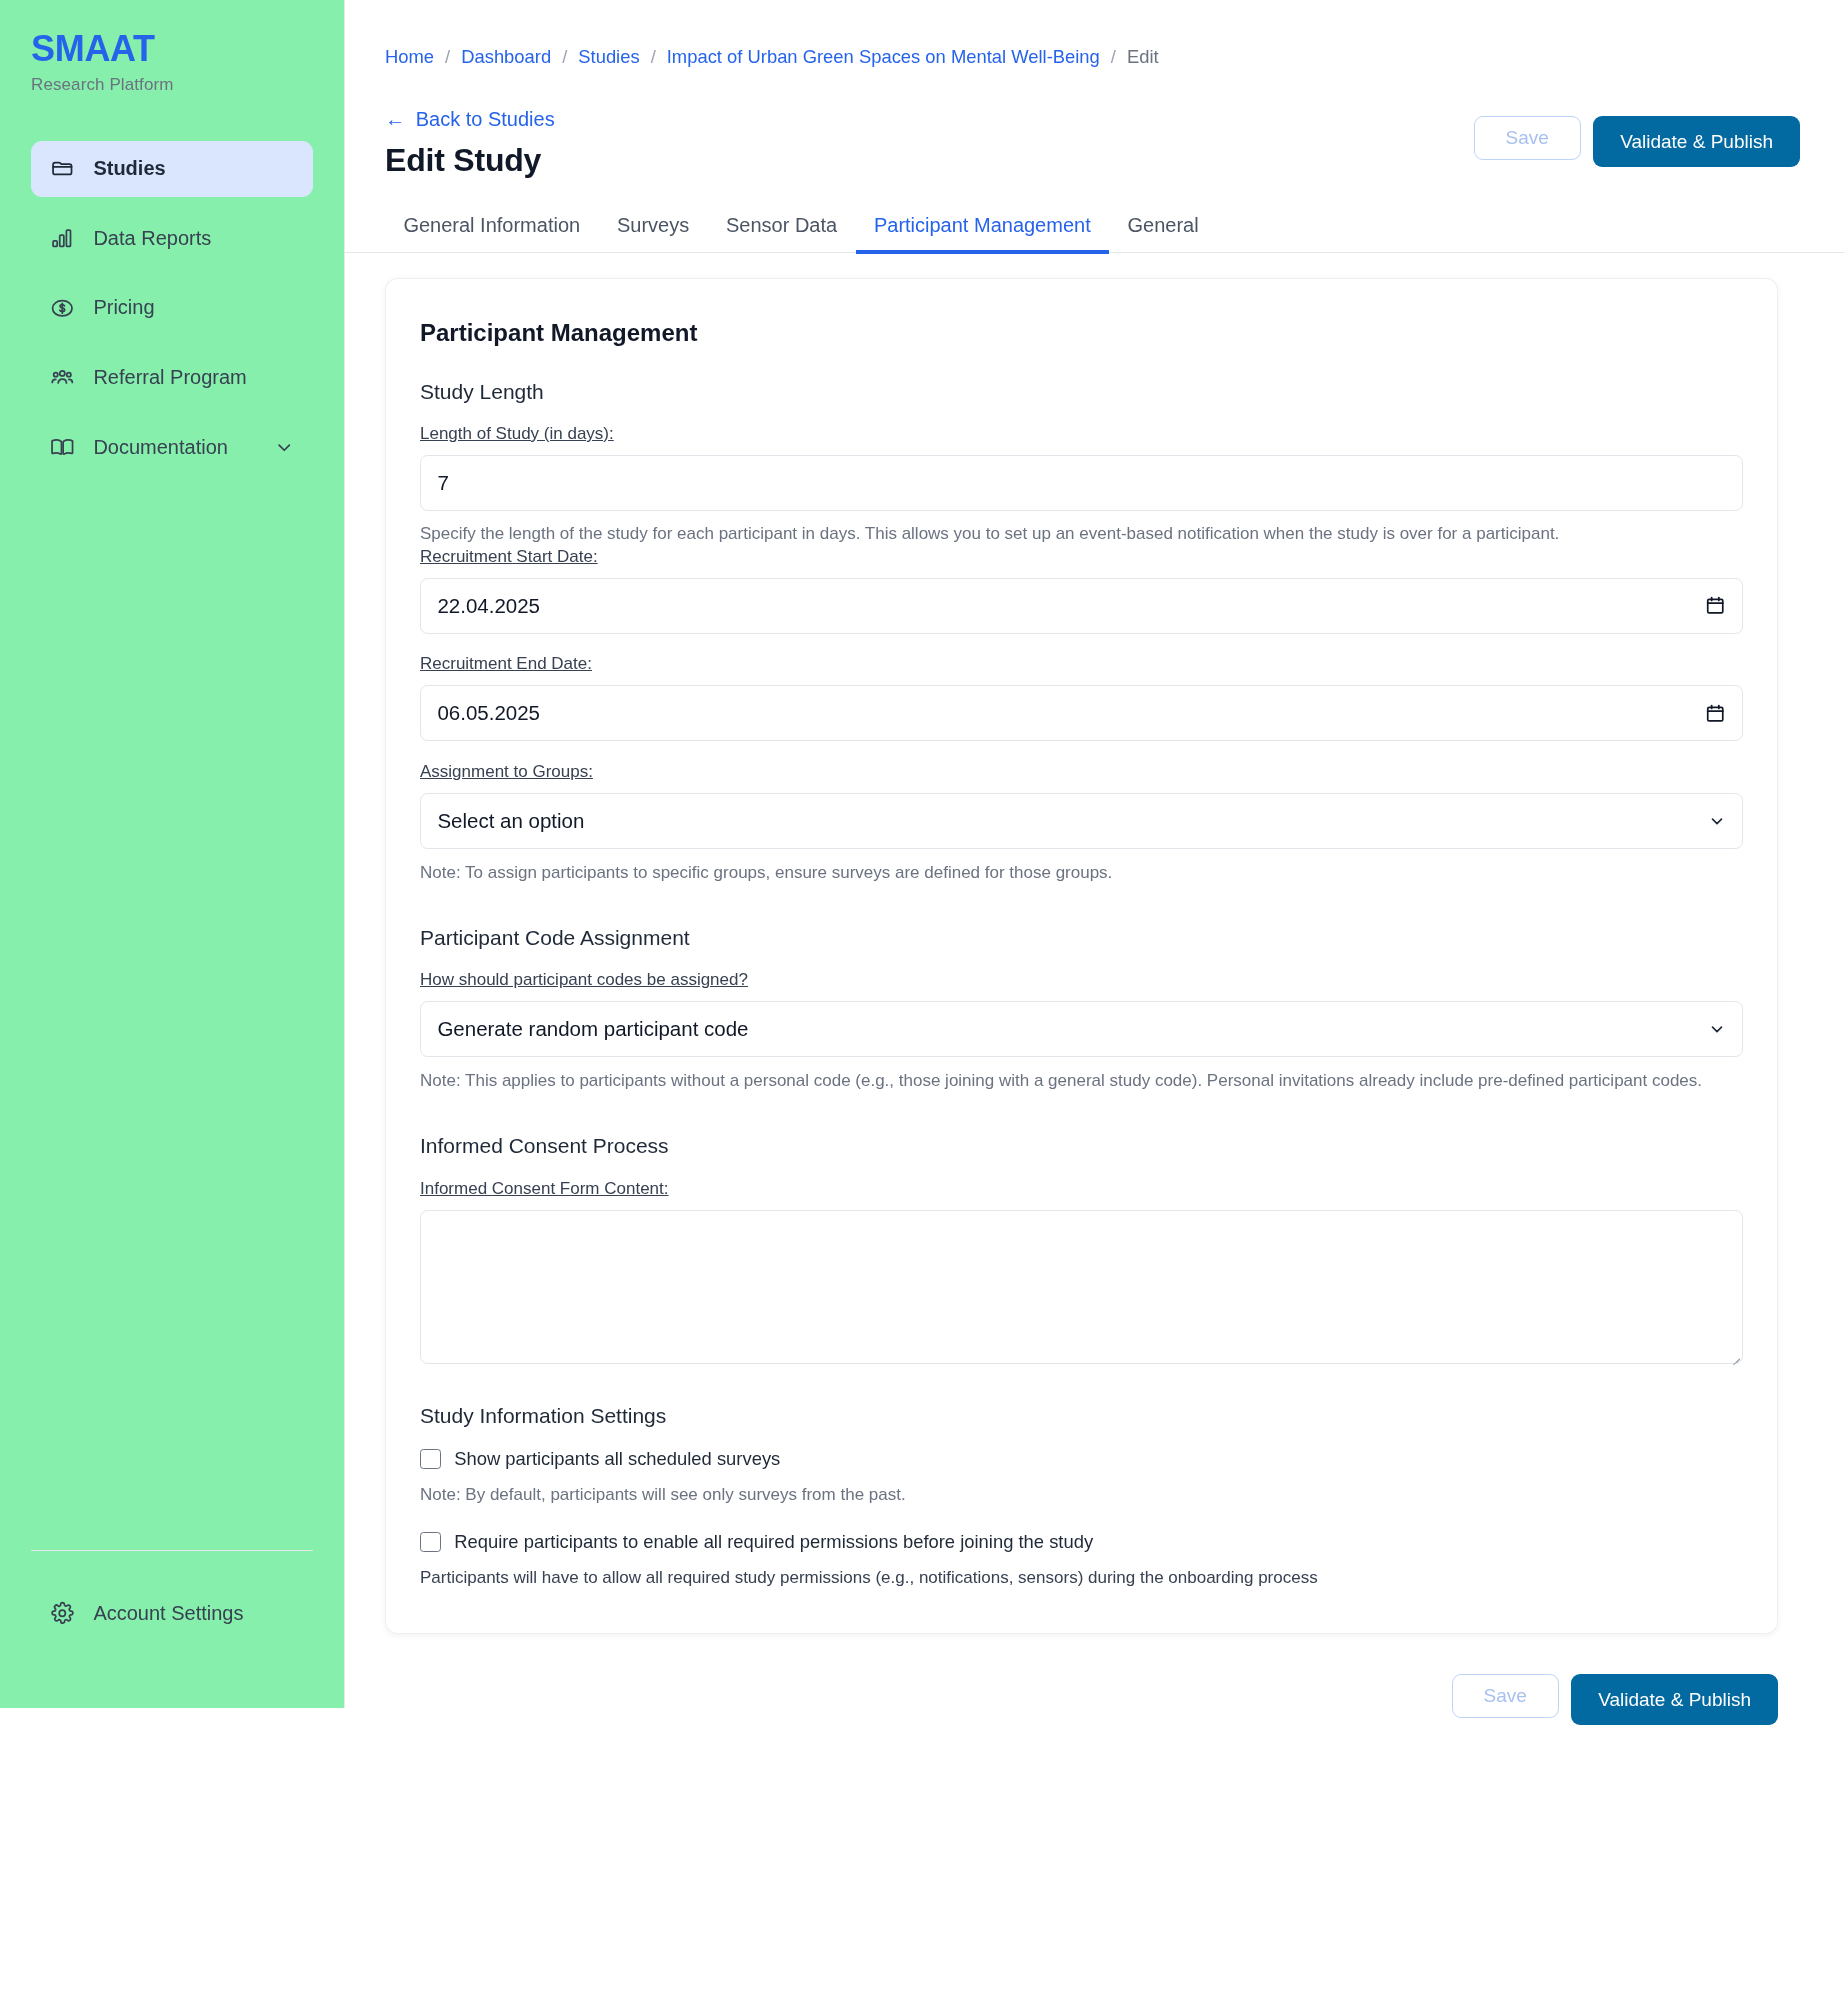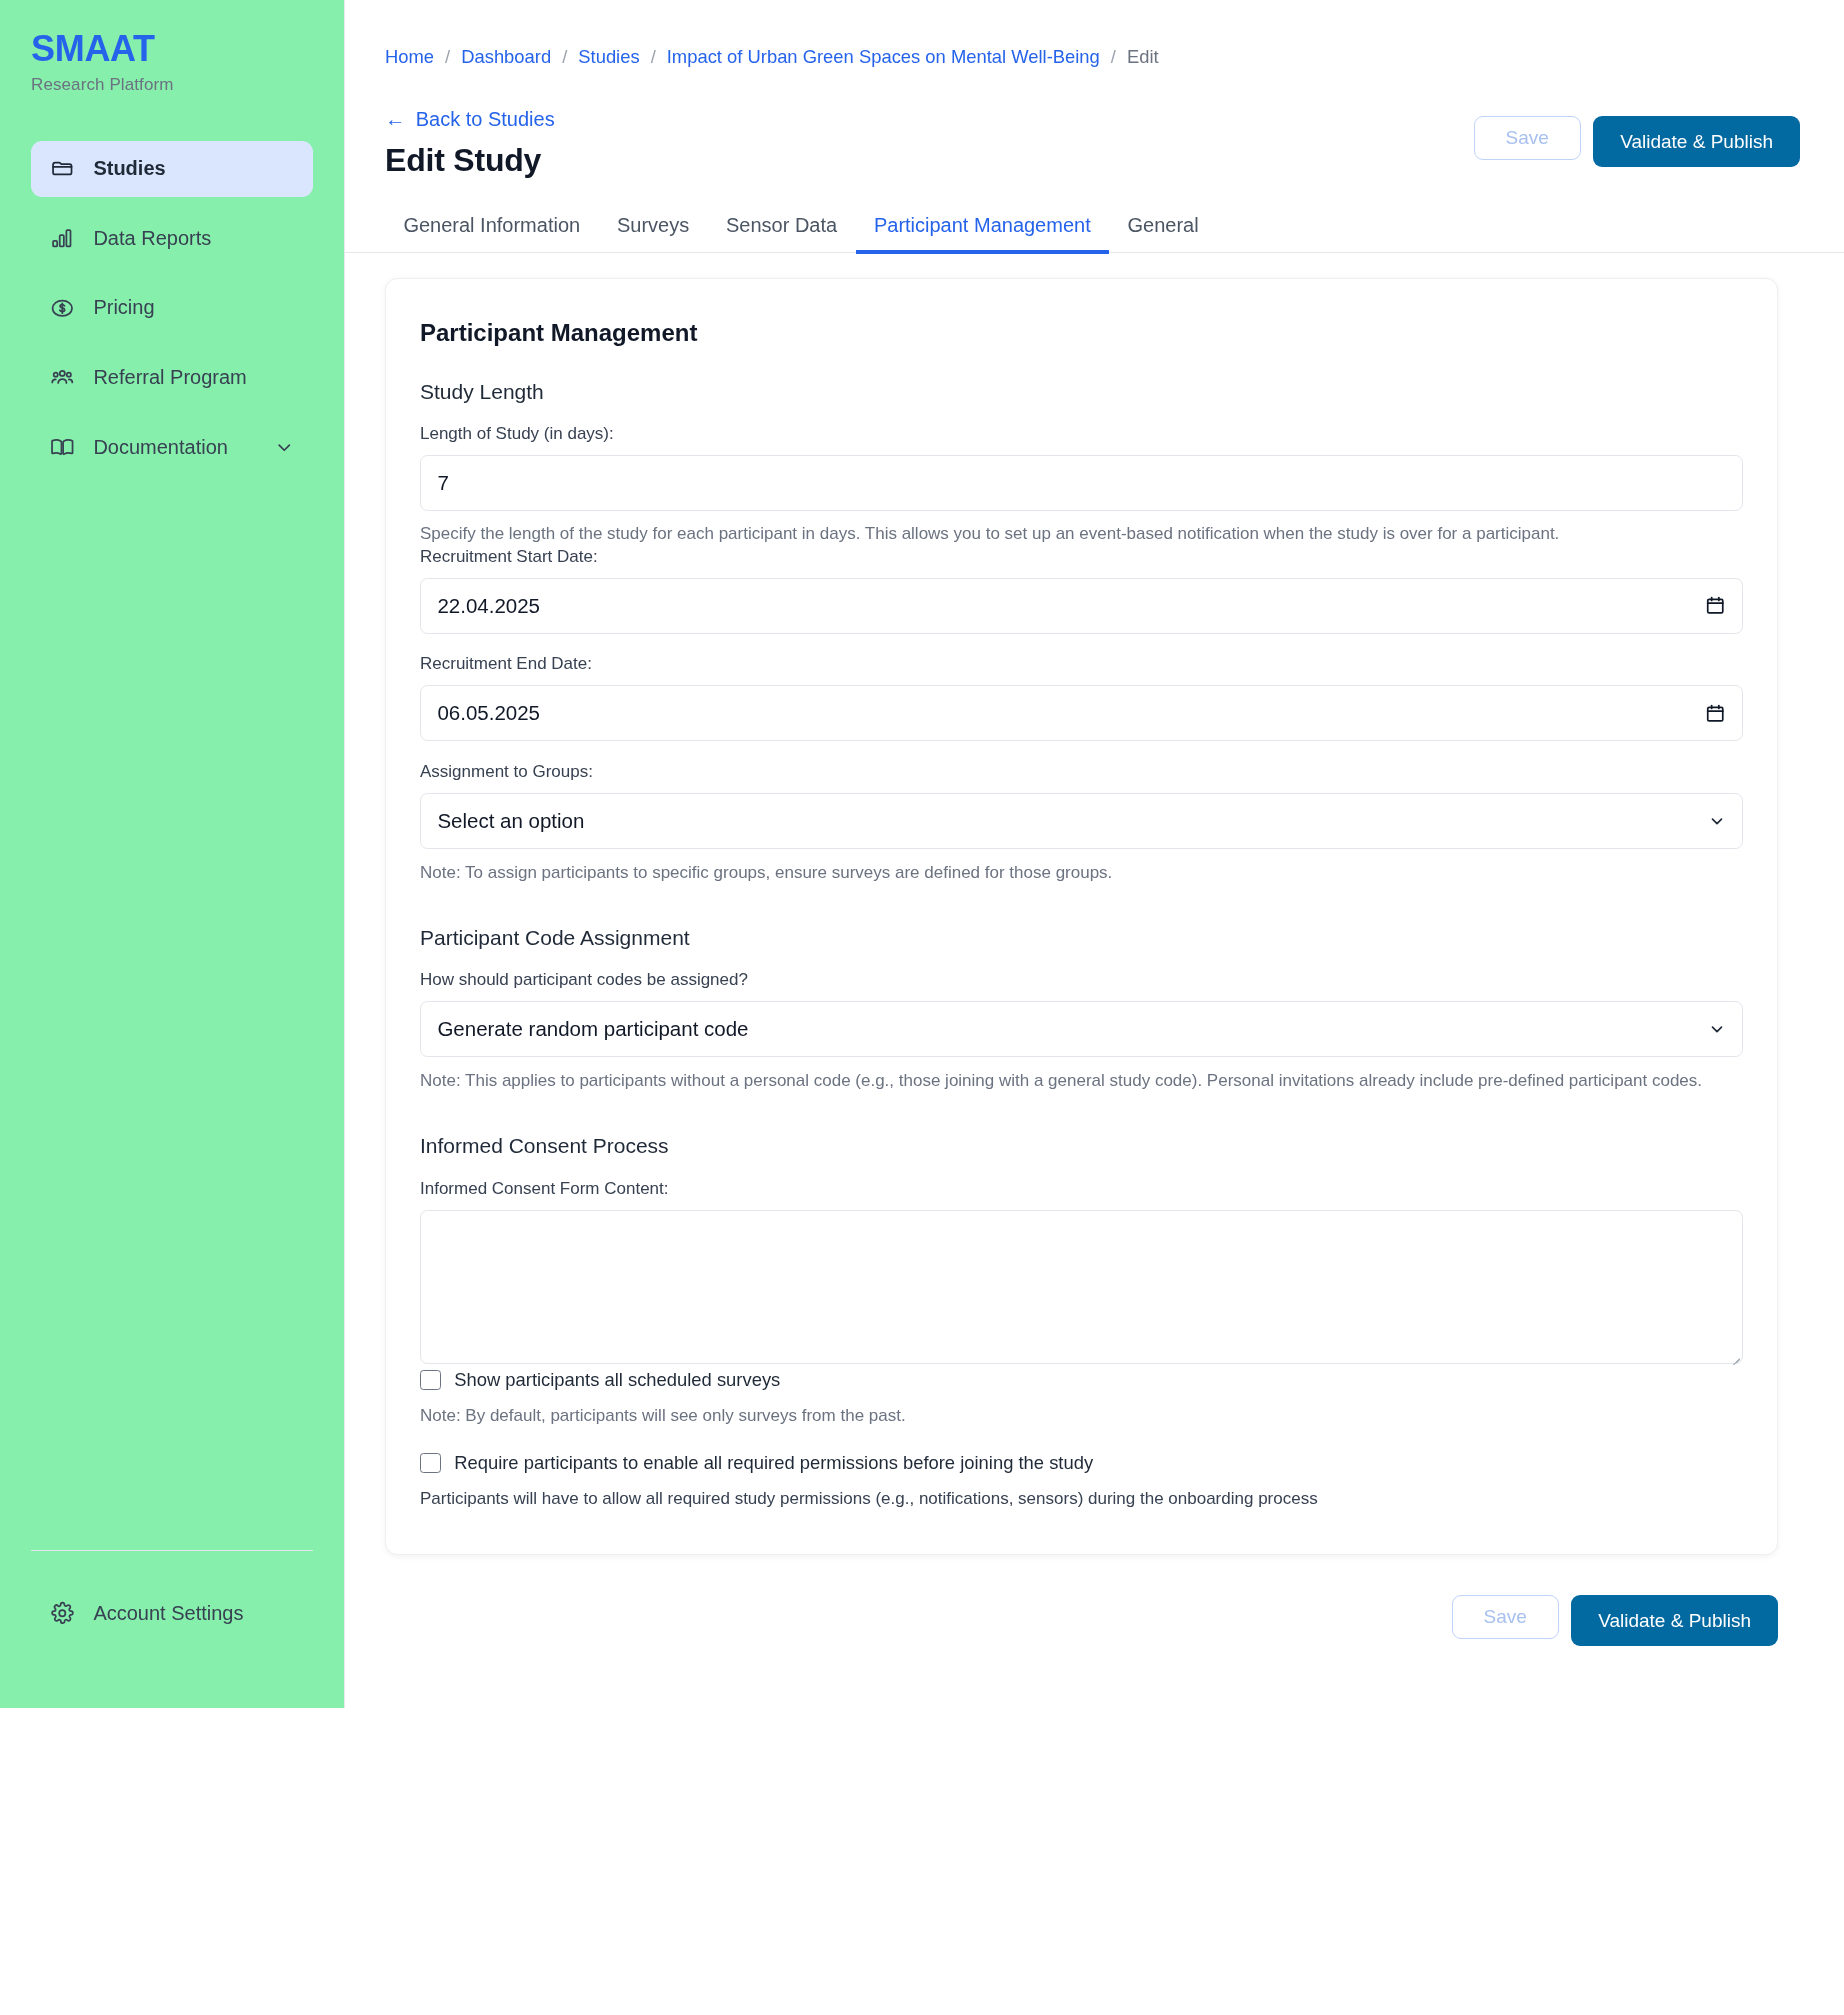--- a/index.html
+++ b/index.html
@@ -205,20 +205,21 @@
     color: #1f2937;
     margin-bottom: 20.5px;
   }
   .section-heading.spaced { margin-top: 40px; }
 
   .field-label {
     font-size: 17px;
     color: #374151;
     margin-bottom: 11px;
     display: block;
+    text-decoration: underline;
   }
   .control {
     width: 100%;
     height: 56px;
     border: 1.4px solid #e2e5ea;
     border-radius: 7.5px;
     background: #ffffff;
     font-family: "Liberation Sans", sans-serif;
     font-size: 20.5px;
     color: #111827;
@@ -503,20 +504,21 @@
       </span>
     </div>
     <div class="note-text">Note: This applies to participants without a personal code (e.g., those joining with a general study code). Personal invitations already include pre-defined participant codes.</div>
 
     <div class="section-heading spaced">Informed Consent Process</div>
     <label class="field-label">Informed Consent Form Content:</label>
     <div class="textarea-box">
       <span class="resize-grip"></span>
     </div>
 
+    <div class="section-heading spaced">Study Information Settings</div>
 
     <div class="check-row">
       <span class="checkbox"></span>
       <span class="check-label">Show participants all scheduled surveys</span>
     </div>
     <div class="check-note">Note: By default, participants will see only surveys from the past.</div>
 
     <div class="gap-md"></div>
 
     <div class="check-row">

